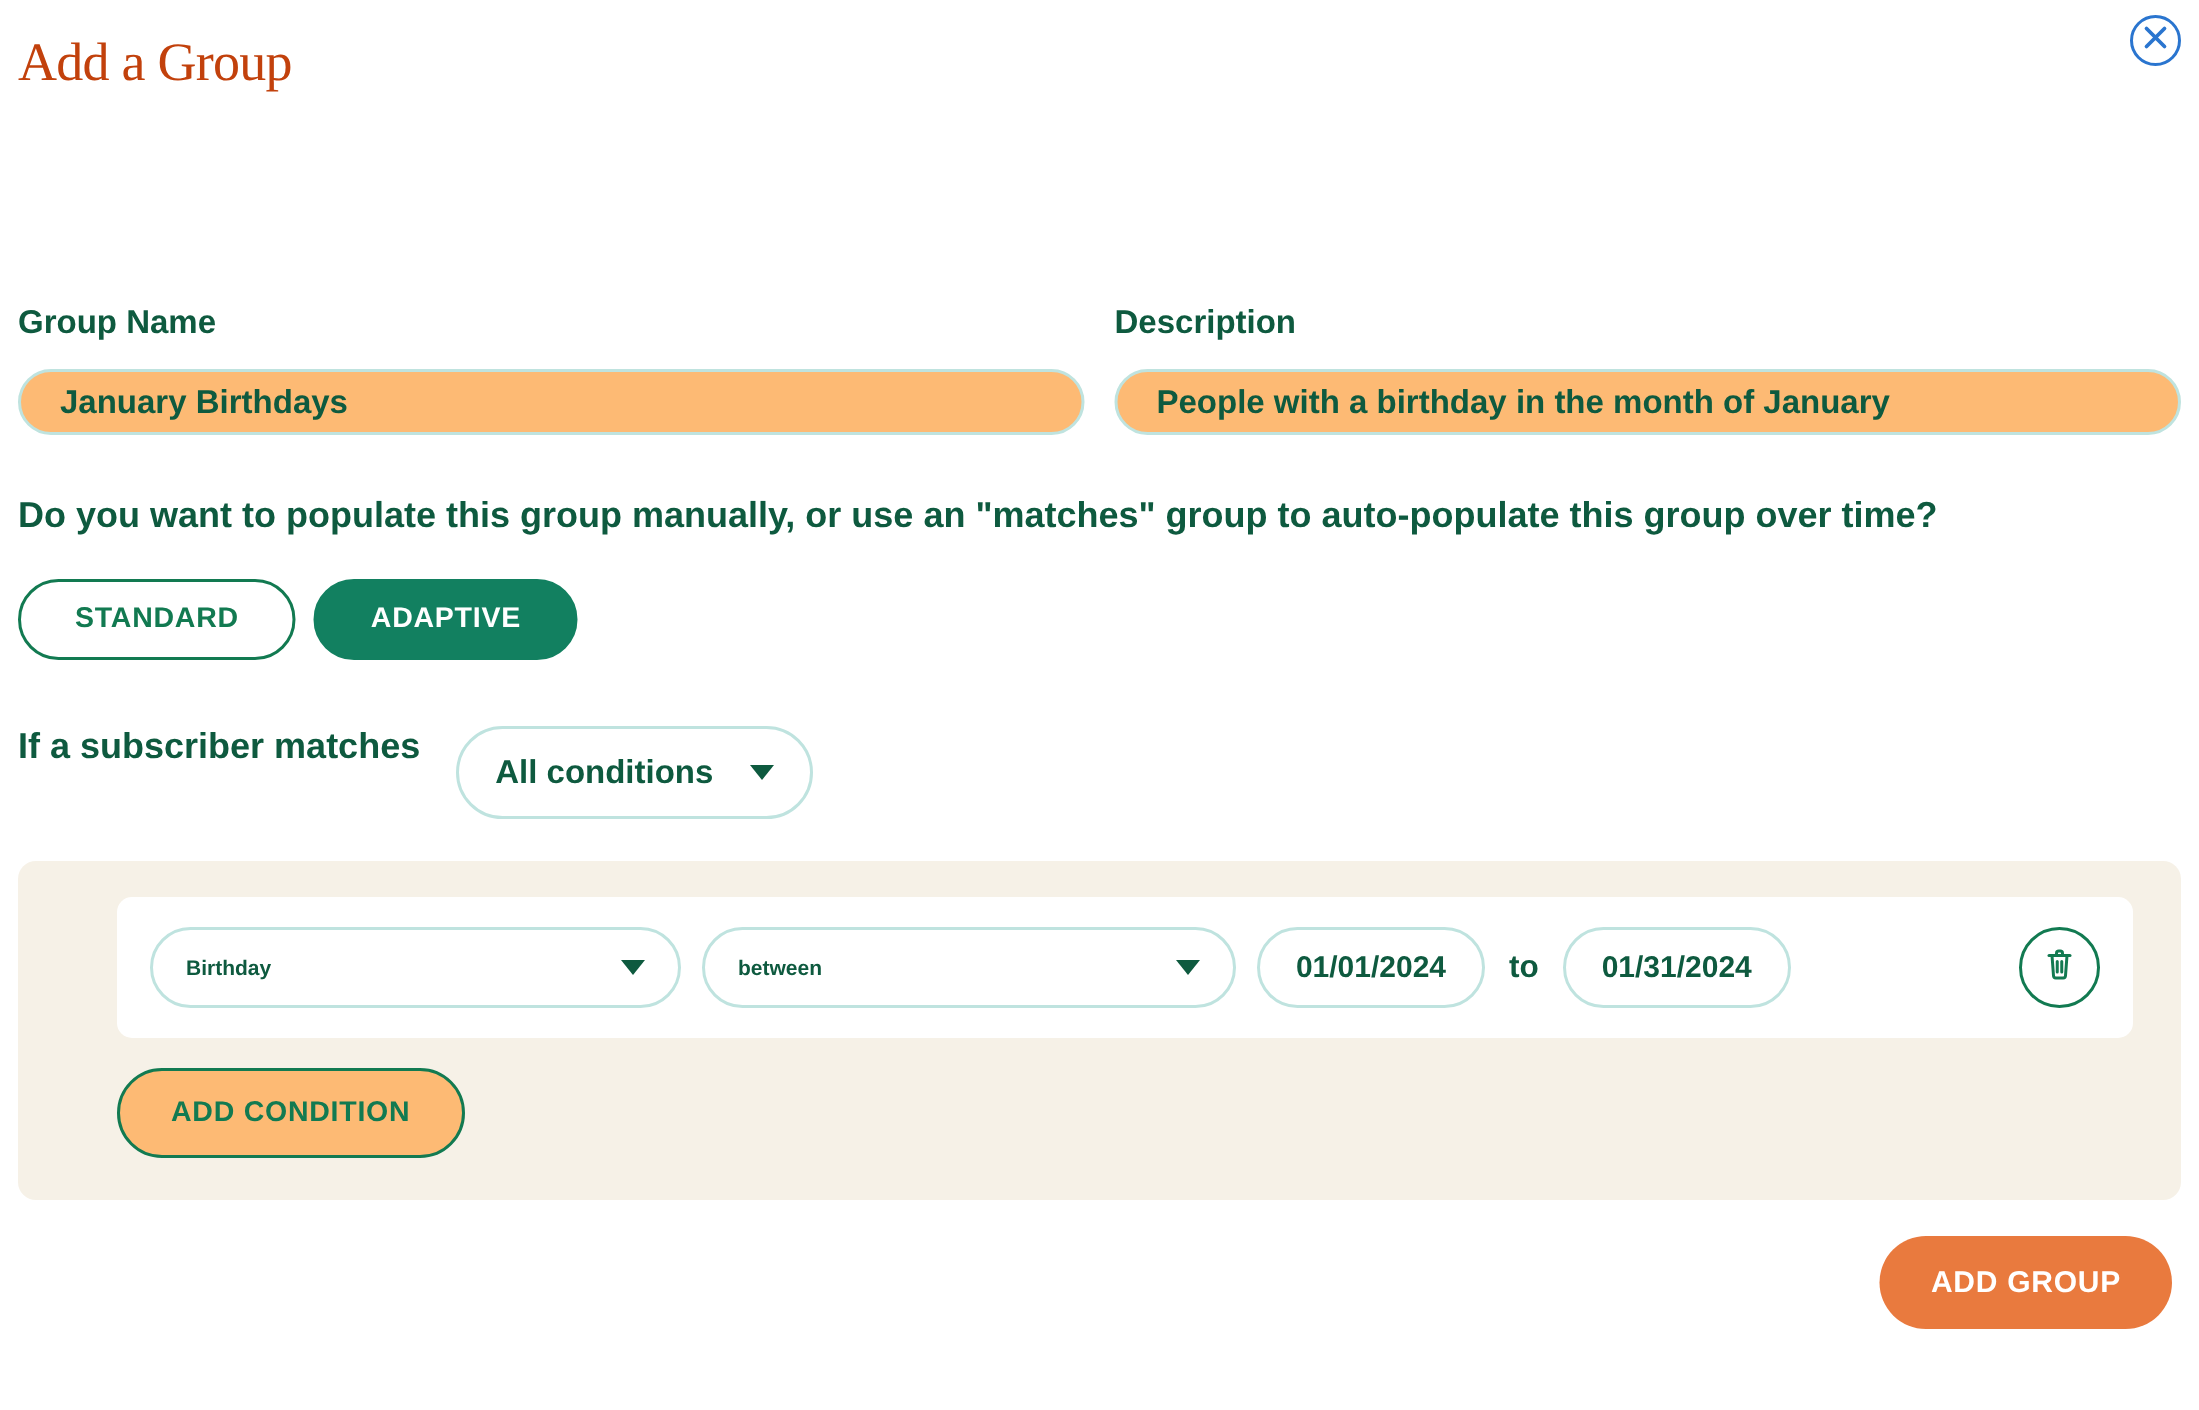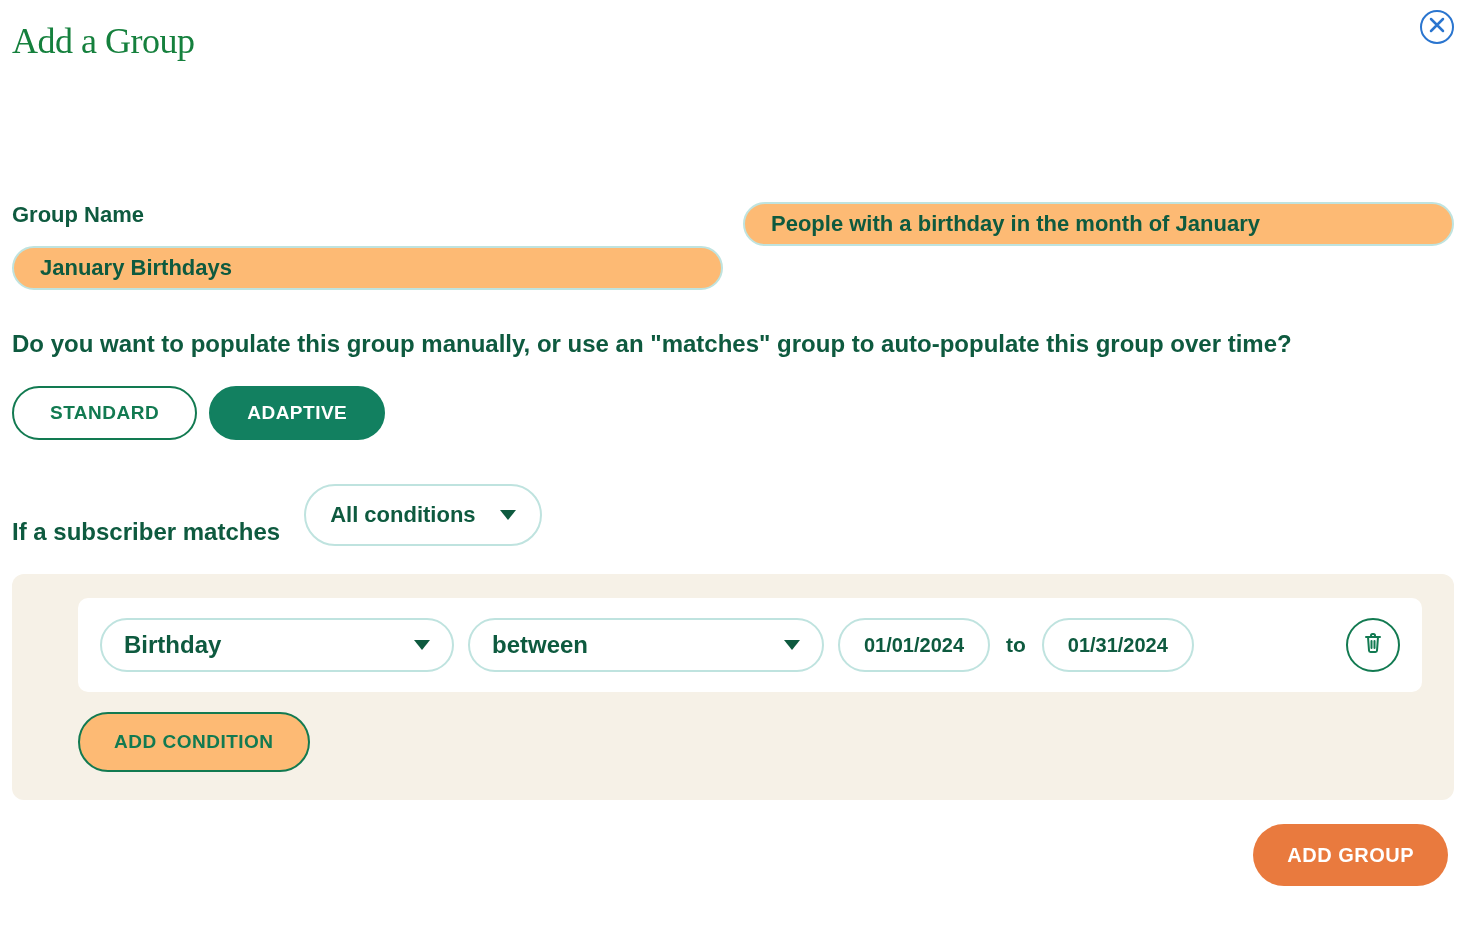--- a/index.html
+++ b/index.html
@@ -30,21 +30,21 @@
     align-items: center;
     justify-content: center;
     cursor: pointer;
   }
   .close-btn svg { width: 16px; height: 16px; }
   .page-title {
     font-family: Georgia, "Times New Roman", serif;
     font-weight: 500;
     font-size: 36px;
     letter-spacing: -0.5px;
-    color: #15803d;
+    color: #c2410c;
     margin-top: 4px;
   }
   .form-row {
     display: flex;
     gap: 20px;
     margin-top: 140px;
   }
   .form-col { flex: 1; display: flex; flex-direction: column; }
   .field-label {
     font-size: 22px;
@@ -92,21 +92,21 @@
     border: 2px solid #127a51;
     color: #127a51;
   }
   .pill-solid {
     background: #128060;
     border: 2px solid #128060;
     color: #fff;
   }
   .match-row {
     display: flex;
-    align-items: flex-end;
+    align-items: flex-start;
     gap: 24px;
     margin-top: 44px;
   }
   .match-label {
     font-size: 24px;
     font-weight: 700;
     color: #0e5a3f;
   }
   .select-pill {
     height: 62px;
@@ -152,21 +152,21 @@
     border: 2px solid #bfe3df;
     border-radius: 28px;
     background: #fff;
     padding: 0 22px;
     display: flex;
     align-items: center;
     justify-content: space-between;
     cursor: pointer;
   }
   .cond-select .sel-text {
-    font-size: 24px;
+    font-size: 14px;
     font-weight: 600;
     color: #0e5a3f;
   }
   .cond-field { width: 354px; }
   .cond-op   { width: 356px; }
   .date-input {
     height: 54px;
     width: 152px;
     border: 2px solid #bfe3df;
     border-radius: 28px;
@@ -244,20 +244,21 @@
   </div>
 
   <h1 class="page-title">Add a Group</h1>
 
   <div class="form-row">
     <div class="form-col">
       <label class="field-label">Group Name</label>
       <input class="text-input" type="text" value="January Birthdays" style="">
     </div>
     <div class="form-col">
+      <label class="field-label">Description</label>
       <input class="text-input" type="text" value="People with a birthday in the month of January" style="">
     </div>
   </div>
 
   <p class="question">Do you want to populate this group manually, or use an "matches" group to auto-populate this group over time?</p>
 
   <div class="toggle-row">
     <div class="pill-btn pill-outline">
       <span>STANDARD</span>
     </div>

